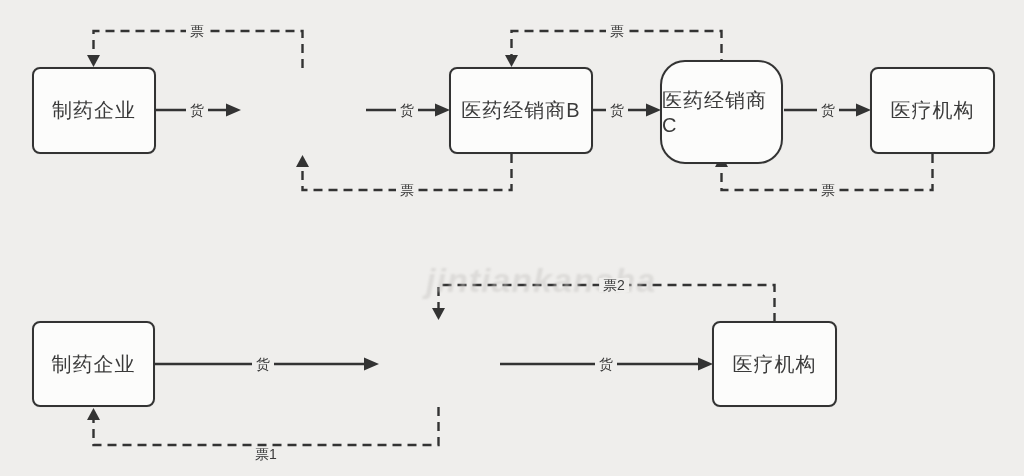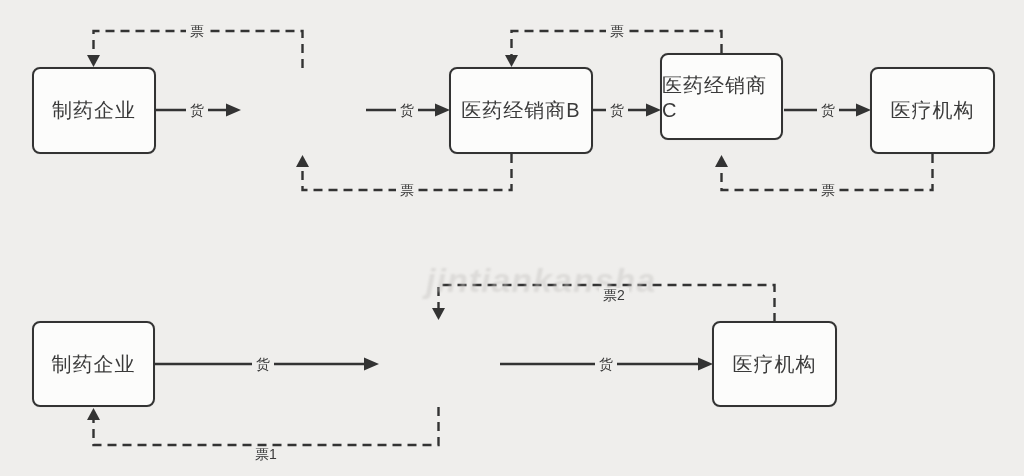--- a/index.html
+++ b/index.html
@@ -82,35 +82,35 @@
       <polygon points="296,167 309,167 302.5,155"></polygon>
       <polygon points="715,167 728,167 721.5,155"></polygon>
       <polygon points="87,420 100,420 93.5,408"></polygon>
     </g>
   </svg>
 
   <div class="watermark">jintiankansha</div>
 
   <div class="node" style="left:32px;  top:67px; width:124px; height:87px;">制药企业</div>
   <div class="node" style="left:449px; top:67px; width:144px; height:87px;">医药经销商B</div>
-  <div class="node" style="left:660px; top:53px; width:123px; height:87px;">医药经销商C</div>
+  <div class="node" style="left:660px; top:60px; width:123px; height:104px;border-radius:25px;">医药经销商C</div>
   <div class="node" style="left:870px; top:67px; width:125px; height:87px;">医疗机构</div>
 
   <div class="edge-label" style="left:197px; top:110px;">货</div>
   <div class="edge-label" style="left:407px; top:110px;">货</div>
   <div class="edge-label" style="left:617px; top:110px;">货</div>
   <div class="edge-label" style="left:828px; top:110px;">货</div>
 
   <div class="edge-label" style="left:197px; top:31px;">票</div>
   <div class="edge-label" style="left:617px; top:31px;">票</div>
   <div class="edge-label" style="left:407px; top:190px;">票</div>
   <div class="edge-label" style="left:828px; top:190px;">票</div>
 
   <div class="node" style="left:32px;  top:321px; width:123px; height:86px;">制药企业</div>
   <div class="node" style="left:712px; top:321px; width:125px; height:86px;">医疗机构</div>
 
   <div class="edge-label" style="left:263px; top:364px;">货</div>
   <div class="edge-label" style="left:606px; top:364px;">货</div>
 
   <div class="edge-label" style="left:266px; top:445px;margin-top:9px;">票1</div>
-  <div class="edge-label" style="left:614px; top:295px;">票2</div>
+  <div class="edge-label" style="left:614px; top:285px;">票2</div>
 
 </div>
 
 </body></html>

